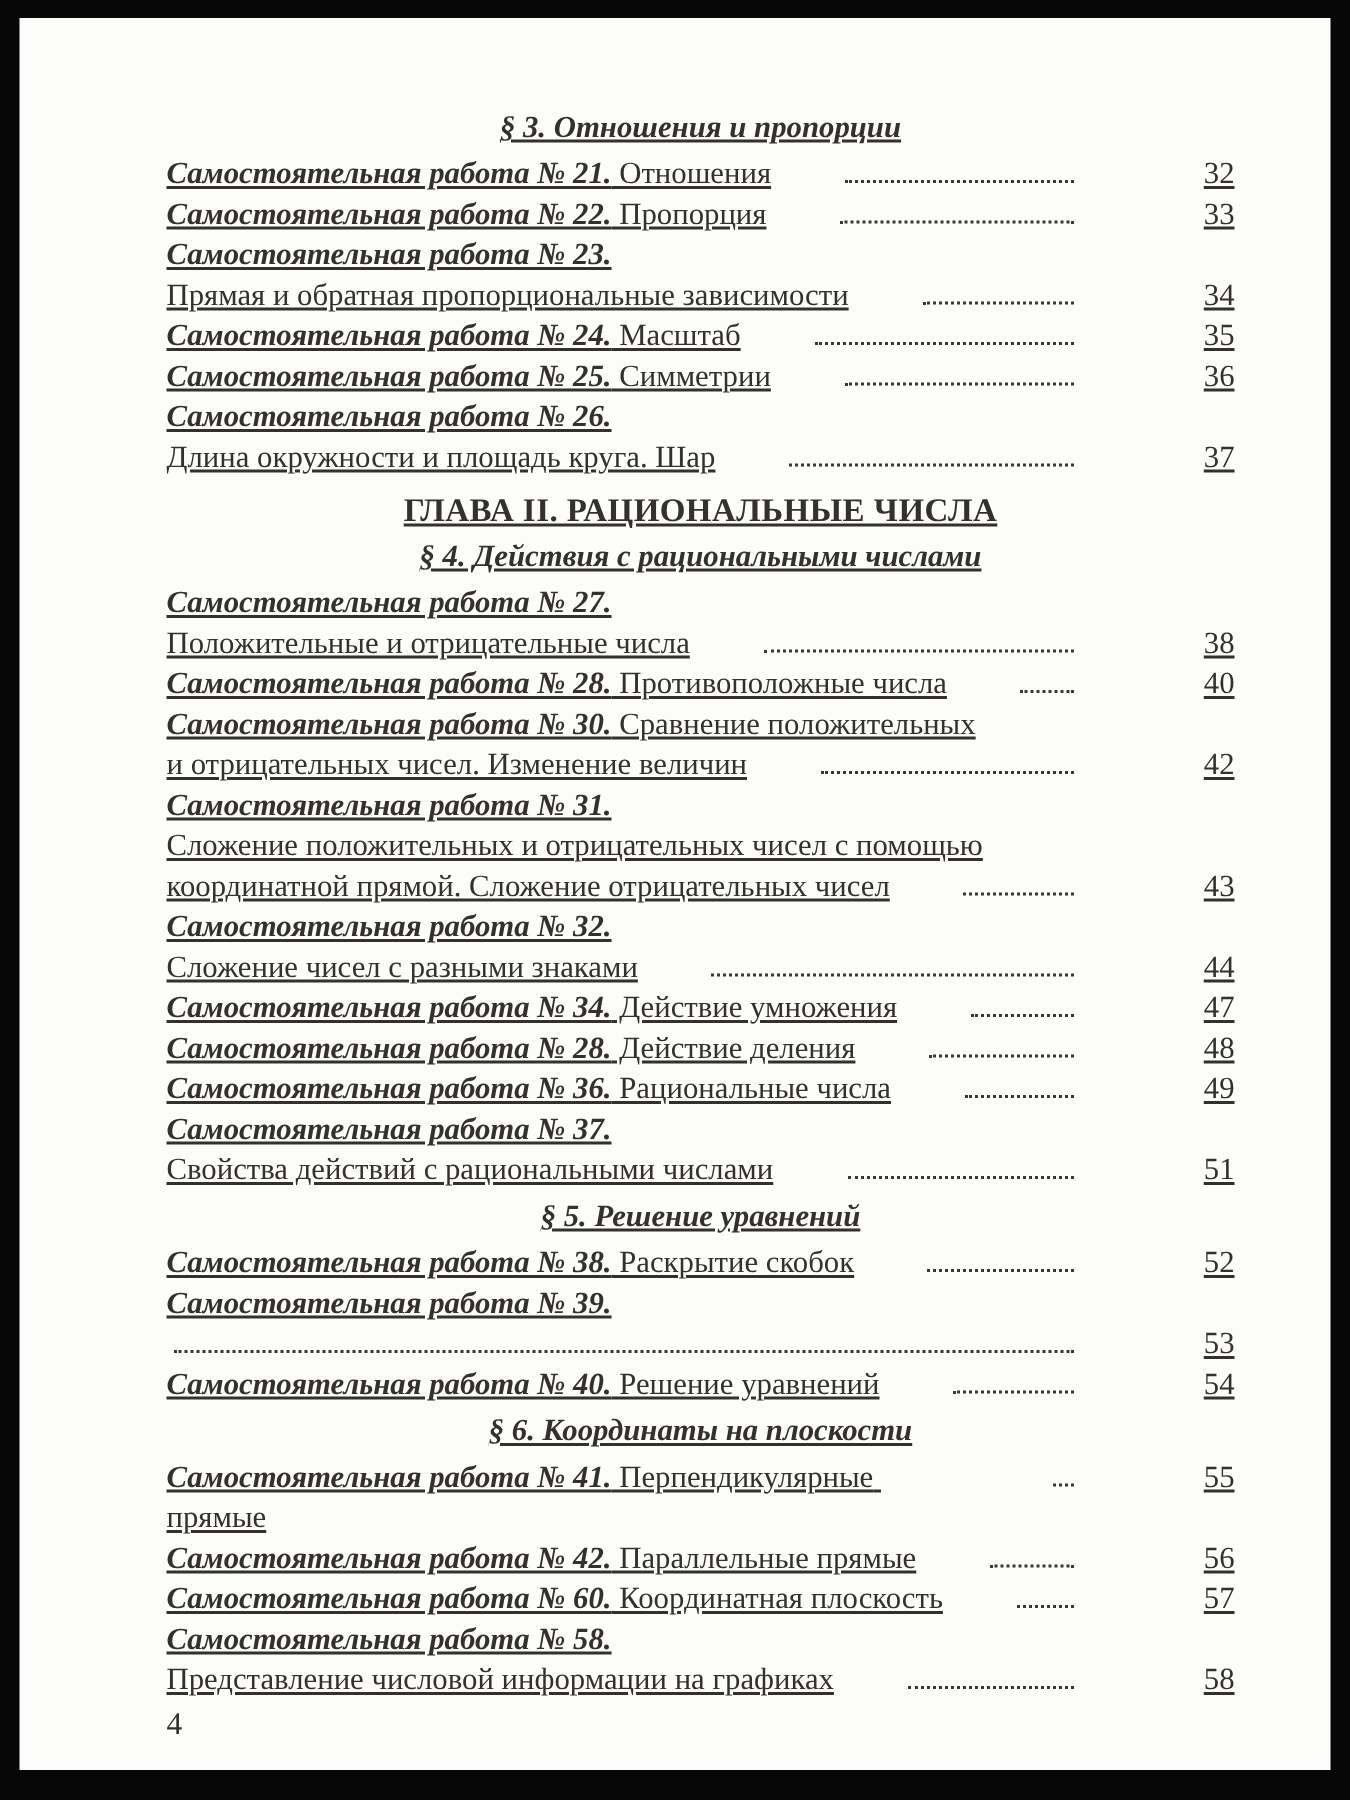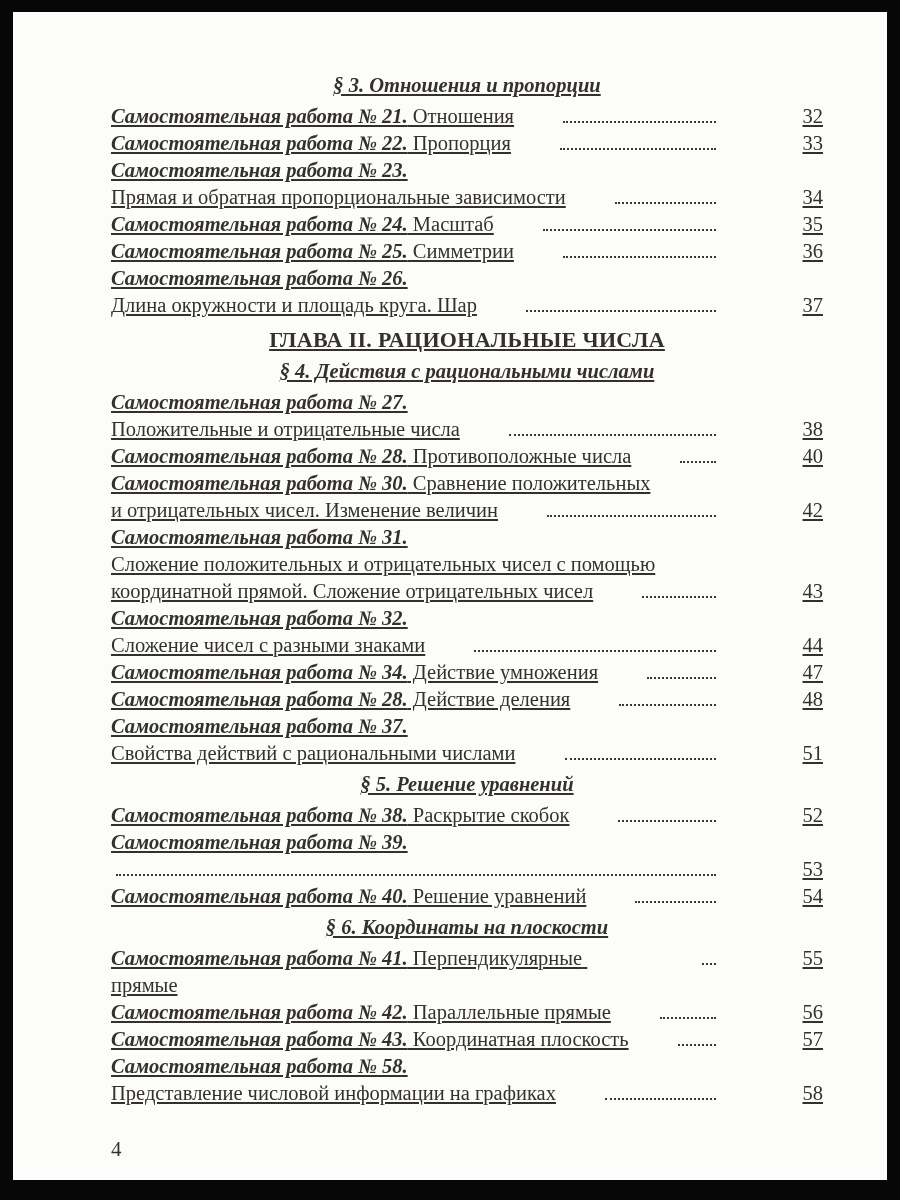--- a/index.html
+++ b/index.html
@@ -170,20 +170,25 @@
           <span class="lead"><span class="work">Самостоятельная работа № 34.</span><span> Действие умножения</span></span>
           <span class="leader"></span>
           <span class="pg">47</span>
         </div>
         <div class="toc-line">
           <span class="lead"><span class="work">Самостоятельная работа № 28.</span><span> Действие деления</span></span>
           <span class="leader"></span>
           <span class="pg">48</span>
         </div>
         <div class="toc-line">
+          <span class="lead"><span class="work">Самостоятельная работа № 36.</span><span> Рациональные числа</span></span>
+          <span class="leader"></span>
+          <span class="pg">49</span>
+        </div>
+        <div class="toc-line">
           <span class="lead"><span class="work">Самостоятельная работа № 37.</span></span>
         </div>
         <div class="toc-line">
           <span class="lead"><span>Свойства действий с рациональными числами</span></span>
           <span class="leader"></span>
           <span class="pg">51</span>
         </div>
         <div class="section-header">§ 5. Решение уравнений</div>
         <div class="toc-line">
           <span class="lead"><span class="work">Самостоятельная работа № 38.</span><span> Раскрытие скобок</span></span>
@@ -207,21 +212,21 @@
           <span class="lead"><span class="work">Самостоятельная работа № 41.</span><span> Перпендикулярные прямые</span></span>
           <span class="leader"></span>
           <span class="pg">55</span>
         </div>
         <div class="toc-line">
           <span class="lead"><span class="work">Самостоятельная работа № 42.</span><span> Параллельные прямые</span></span>
           <span class="leader"></span>
           <span class="pg">56</span>
         </div>
         <div class="toc-line">
-          <span class="lead"><span class="work">Самостоятельная работа № 43.</span><span> Координатная плоскость</span></span>
+          <span class="lead"><span class="work">Самостоятельная работа № 60.</span><span> Координатная плоскость</span></span>
           <span class="leader"></span>
           <span class="pg">57</span>
         </div>
         <div class="toc-line">
           <span class="lead"><span class="work">Самостоятельная работа № 58.</span></span>
         </div>
         <div class="toc-line">
           <span class="lead"><span>Представление числовой информации на графиках</span></span>
           <span class="leader"></span>
           <span class="pg">58</span>

